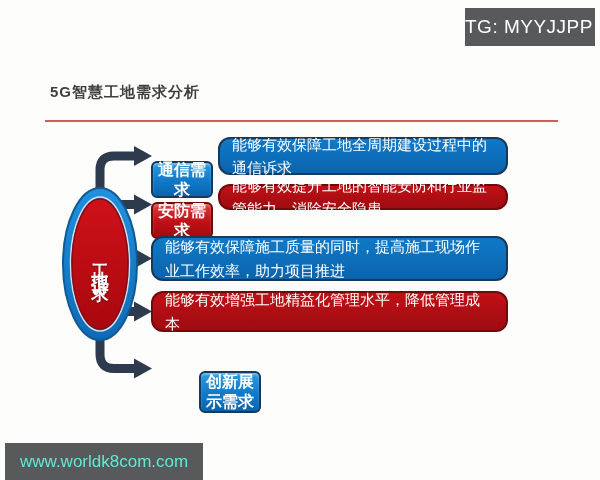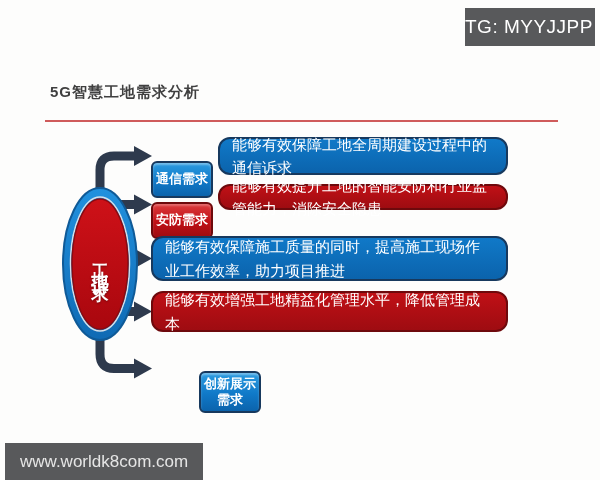--- a/index.html
+++ b/index.html
@@ -66,21 +66,21 @@
   .row-2 { top: 184px; height: 26px; }
   .row-3 { top: 236px; height: 45px; }
   .row-4 { top: 291px; height: 41px; }
   .row-5 { top: 347px; height: 43px; padding-left: 48px; }
 
   .label-box {
     flex: 0 0 62px; margin-right: 5px;
     border-radius: 6px;
     display: flex; align-items: center; justify-content: center;
     text-align: center;
-    color: #fff; font-size: 13px; font-weight: bold;
+    color: #fff; font-size: 16px; font-weight: bold;
     line-height: 1.25;
     padding: 2px 3px;
     margin-top: 47px;
   }
   .row-1 .label-box, .row-2 .label-box, .row-3 .label-box { height: 37px; }
   .row-4 .label-box, .row-5 .label-box { height: 42px; }
 
   .desc-box {
     flex: 1; height: 100%;
     border-radius: 12px;
@@ -107,21 +107,21 @@
   .red .desc-box {
     background: linear-gradient(180deg, var(--red-main) 0%, var(--red-dark) 100%);
     border: 2px solid var(--red-border);
   }
 
   
   .watermark-bar {
     position: absolute; left: 5px; top: 443px;
     width: 198px; height: 37px;
     background: var(--badge-bg);
-    color: #e5e5e5; font-size: 17px;
+    color: #5eead4; font-size: 17px;
     display: flex; align-items: center;
     padding-left: 15px;
   }
 </style>
 </head>
 <body>
 
 <div class="tg-badge">
   <span>TG: MYYJJPP</span>
 </div>

